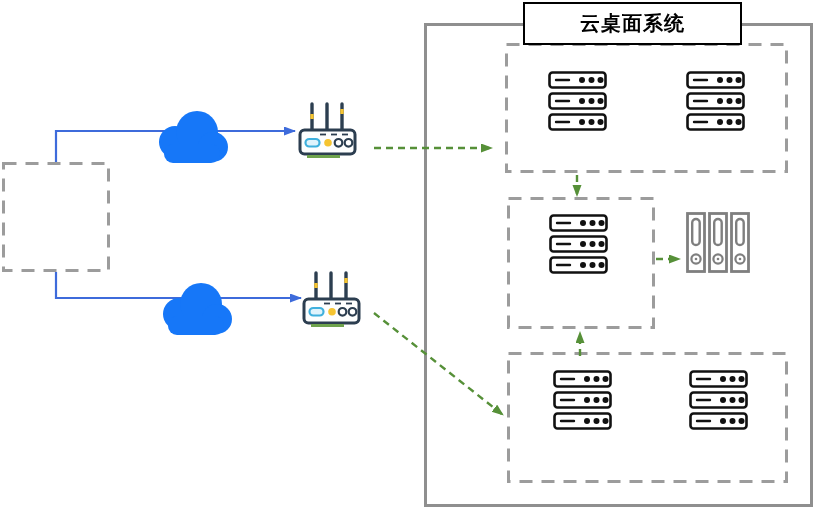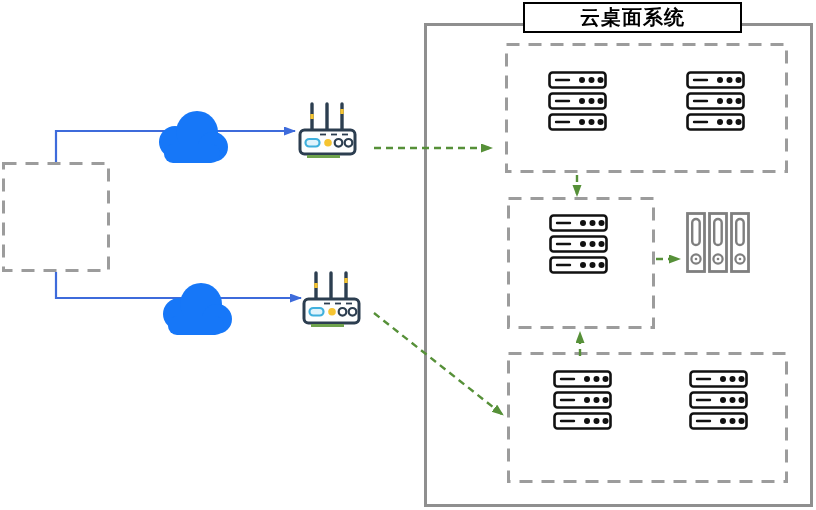--- a/index.html
+++ b/index.html
@@ -46,21 +46,21 @@
   .rt-base{stroke:var(--router-green);stroke-width:3;}
 
   .st-unit{fill:#ffffff;stroke:var(--storage-gray);stroke-width:2.8;}
   .st-slot{fill:none;stroke:var(--storage-gray);stroke-width:2.4;}
   .st-circ{fill:none;stroke:var(--storage-gray);stroke-width:2.2;}
   .st-dot{fill:var(--storage-gray);}
 
   .icon{position:absolute;}
 
   .title-box{
-    position:absolute;left:523px;top:2px;width:219px;height:31px;
+    position:absolute;left:523px;top:2px;width:219px;height:43px;
     background:var(--title-bg);border:2px solid var(--title-border);
     box-sizing:border-box;display:flex;align-items:center;justify-content:center;
     font-size:20px;font-weight:bold;color:#000;letter-spacing:1px;z-index:3;
   }
 </style>
 </head>
 <body>
 
 <div class="canvas">
 

